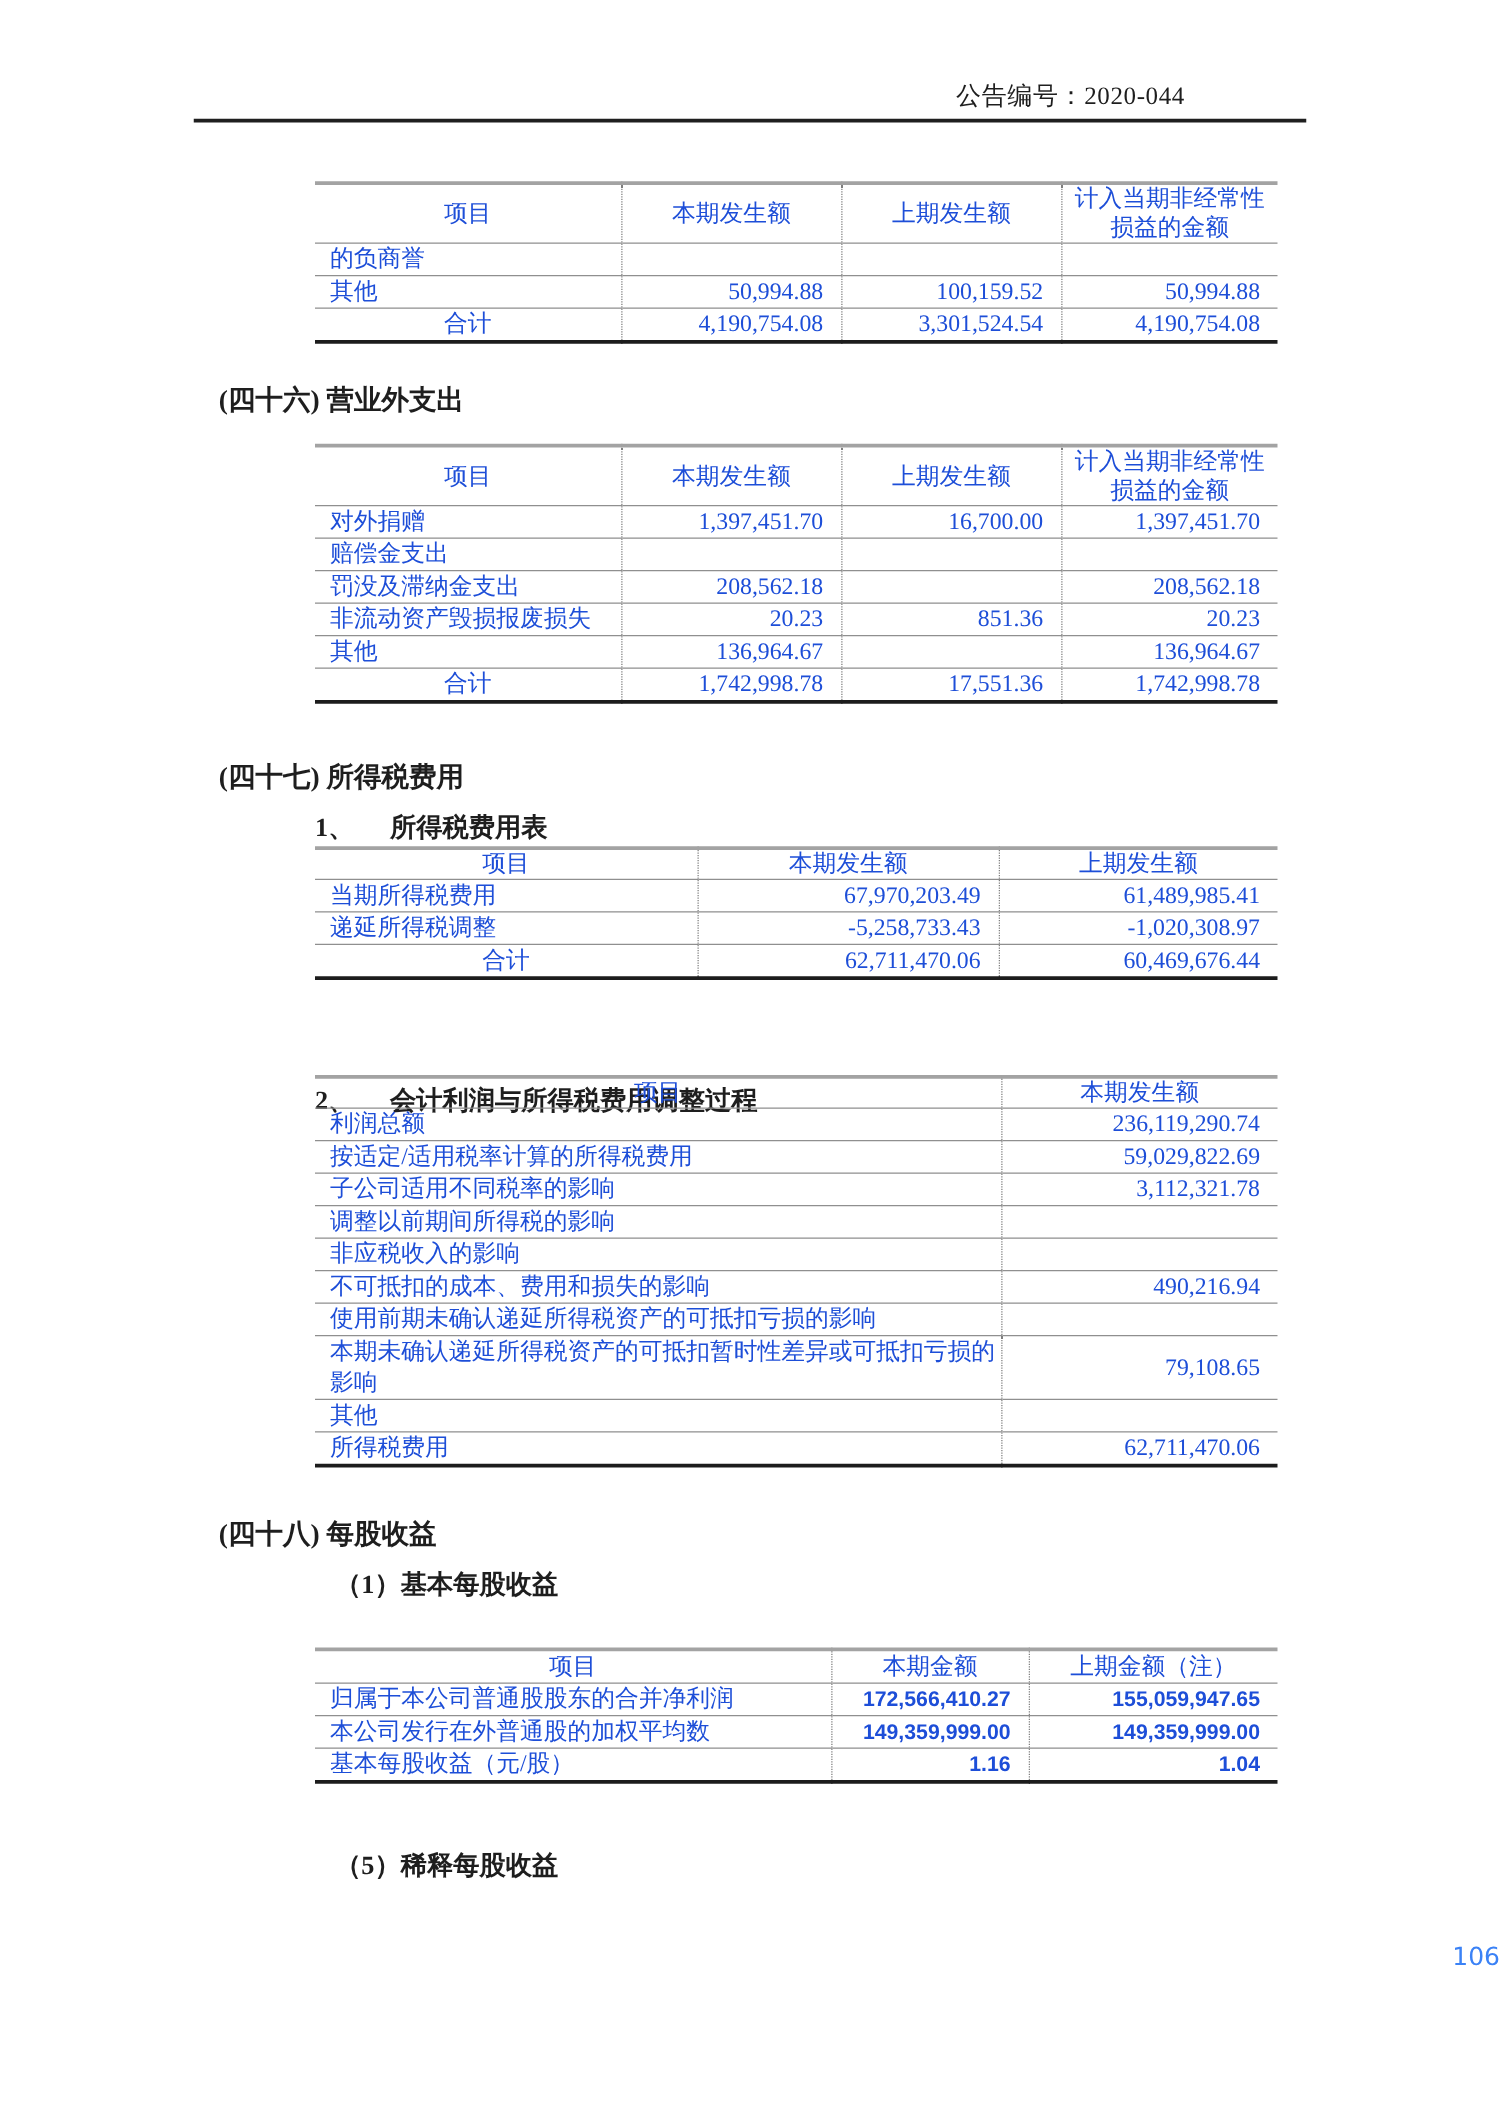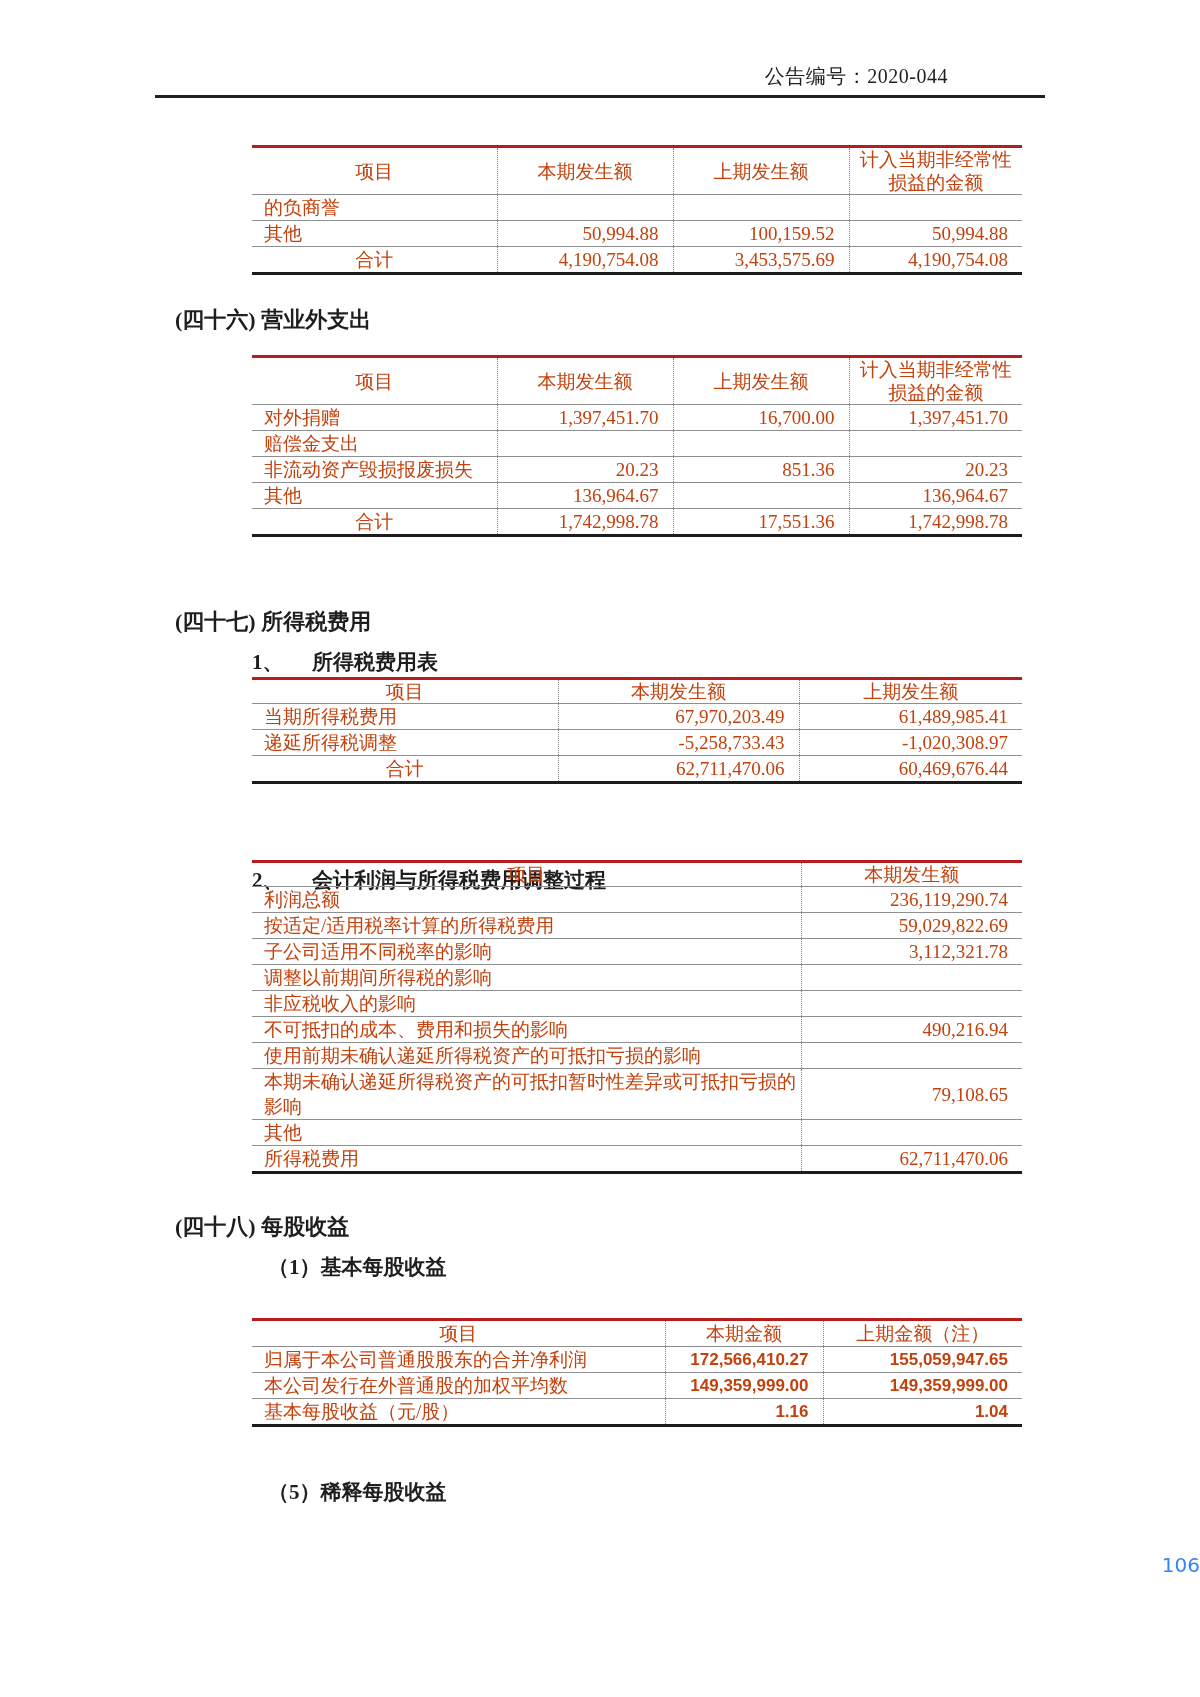--- a/index.html
+++ b/index.html
@@ -27,22 +27,22 @@
   .sub-title {
     position:absolute; left:252px;
     font-size:21px; font-weight:bold; white-space:nowrap;
   }
   .sub-title .num-label { display:inline-block; width:60px; }
   .sub-title2 { left:268px; }
   .fin-table {
     position:absolute; left:252px;
     border-collapse:collapse; table-layout:fixed;
     width:770px;
-    border-top:3px solid #b91c1c; border-bottom:3px solid #1c1c1c;
-    font-size:19px; color:#c2410c;
+    border-top:3px solid #a3a3a3; border-bottom:3px solid #1c1c1c;
+    font-size:19px; color:#1d4ed8;
   }
   .fin-table th {
     font-weight:normal; text-align:center; vertical-align:middle;
     padding:0; line-height:23px;
   }
   .fin-table td { padding:0; vertical-align:middle; line-height:25px; }
   .fin-table th + th, .fin-table td + td { border-left:1px dotted #7e7e7e; }
   .fin-table tbody td { border-top:1px solid #8f8f8f; }
   .fin-table td.item { text-align:left; padding-left:12px; }
   .fin-table td.num  { text-align:right; padding-right:14px; }
@@ -101,21 +101,21 @@
       </tr>
       <tr>
         <td class="item">其他</td>
         <td class="num">50,994.88</td>
         <td class="num">100,159.52</td>
         <td class="num">50,994.88</td>
       </tr>
       <tr class="total">
         <td class="item">合计</td>
         <td class="num">4,190,754.08</td>
-        <td class="num">3,453,575.69</td>
+        <td class="num">3,301,524.54</td>
         <td class="num">4,190,754.08</td>
       </tr>
     </tbody>
   </table>
 
   <div class="sec-title" style="top:305px;">(四十六) 营业外支出</div>
 
   <table class="fin-table four-col" style="top:355px;">
     <colgroup>
         <col style="width:245px">
@@ -136,20 +136,26 @@
         <td class="item">对外捐赠</td>
         <td class="num">1,397,451.70</td>
         <td class="num">16,700.00</td>
         <td class="num">1,397,451.70</td>
       </tr>
       <tr>
         <td class="item">赔偿金支出</td>
         <td class="num"></td>
         <td class="num"></td>
         <td class="num"></td>
+      </tr>
+      <tr>
+        <td class="item">罚没及滞纳金支出</td>
+        <td class="num">208,562.18</td>
+        <td class="num"></td>
+        <td class="num">208,562.18</td>
       </tr>
       <tr>
         <td class="item">非流动资产毁损报废损失</td>
         <td class="num">20.23</td>
         <td class="num">851.36</td>
         <td class="num">20.23</td>
       </tr>
       <tr>
         <td class="item">其他</td>
         <td class="num">136,964.67</td>

